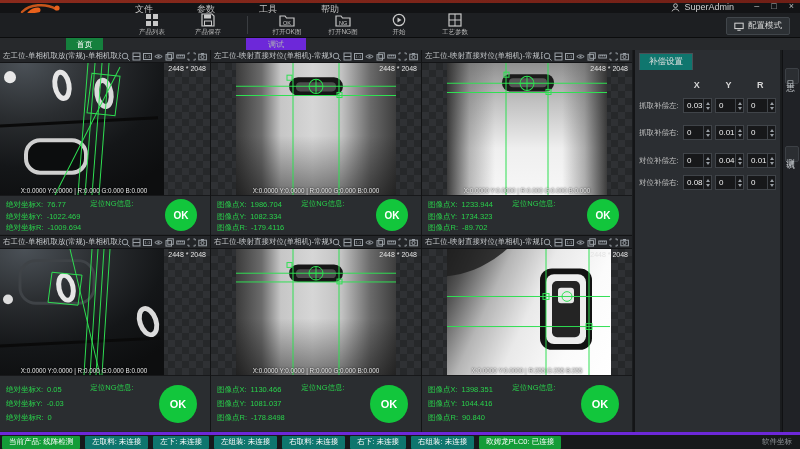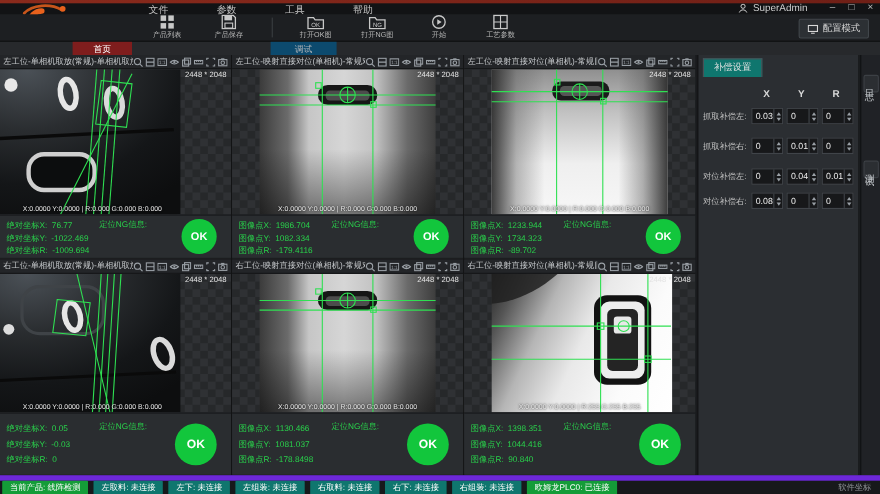--- a/index.html
+++ b/index.html
@@ -26,23 +26,23 @@
   .tool { display:flex; flex-direction:column; align-items:center; gap:1px; font-size:6.5px;
     color:#b9b9b9; min-width:34px; cursor:default; }
   .tool svg { display:block; }
   .tdivider { width:1px; height:18px; background:#3a3d41; }
   .cfgbtn { position:absolute; right:10px; top:17px; display:flex; align-items:center; gap:4px;
     background:#2c3034; border:1px solid #41464b; border-radius:2px; padding:2px 7px;
     font-size:8.5px; color:#d8d8d8; }
 
   
   .tabbar { position:absolute; top:38px; left:0; right:0; height:12px; background:#27292c; }
-  .tab-home { position:absolute; left:66px; top:0; width:54px; height:12px; background:#7f1d1d;
+  .tab-home { position:absolute; left:66px; top:0; width:37px; height:12px; background:#15803d;
     color:#fff; font-size:8px; display:flex; align-items:center; justify-content:center; }
-  .tab-debug { position:absolute; left:246px; top:0; width:60px; height:12px; background:#0c4a6e;
+  .tab-debug { position:absolute; left:246px; top:0; width:60px; height:12px; background:#6d28d9;
     color:#aeb2b6; font-size:8px; display:flex; align-items:center; justify-content:center; }
 
   
   .grid { position:absolute; top:50px; left:0; width:632px; height:382px; background:#121314; }
   .panel { position:absolute; width:210px; background:#26282b; }
   .p-r1 { top:0; height:185px; }
   .p-r2 { top:186px; height:196px; }
   .p-c1 { left:0; } .p-c2 { left:211px; } .p-c3 { left:422px; }
 
   .ptitle { height:13px; background:#232528; display:flex; align-items:center;
@@ -111,21 +111,21 @@
   
   .sidestrip { position:absolute; top:50px; right:0; width:18px; height:382px; background:#202226;
     border-left:1px solid #101113; }
   .vtab { position:absolute; left:2px; width:14px; writing-mode:vertical-rl; text-orientation:upright;
     font-size:8.5px; color:#c3c7cb; letter-spacing:2px; background:#2b2e32; padding:5px 1px;
     border:1px solid #3c4045; border-radius:2px; text-align:center; }
   .vtab1 { top:18px; } .vtab2 { top:96px; }
 
   
   .statusbar { position:absolute; bottom:0; left:0; right:0; height:17px; background:#17191b;
-    border-top:5px solid #6d28d9; display:flex; align-items:center; padding-left:2px; gap:5px; }
+    border-top:3px solid #6d28d9; display:flex; align-items:center; padding-left:2px; gap:5px; }
   .badge { font-size:7.5px; color:#fff; padding:1.5px 7px; white-space:nowrap; border-radius:1px; }
   .badge.ok { background:#149c38; }
   .badge.error { background:#0f766e; }
   .sb-right { position:absolute; right:8px; font-size:7.5px; color:#8f9397;font-family:Liberation Mono, monospace; }
 
   svg text { font-family:"Liberation Sans", sans-serif; }
 </style>
 </head>
 <body>
 

